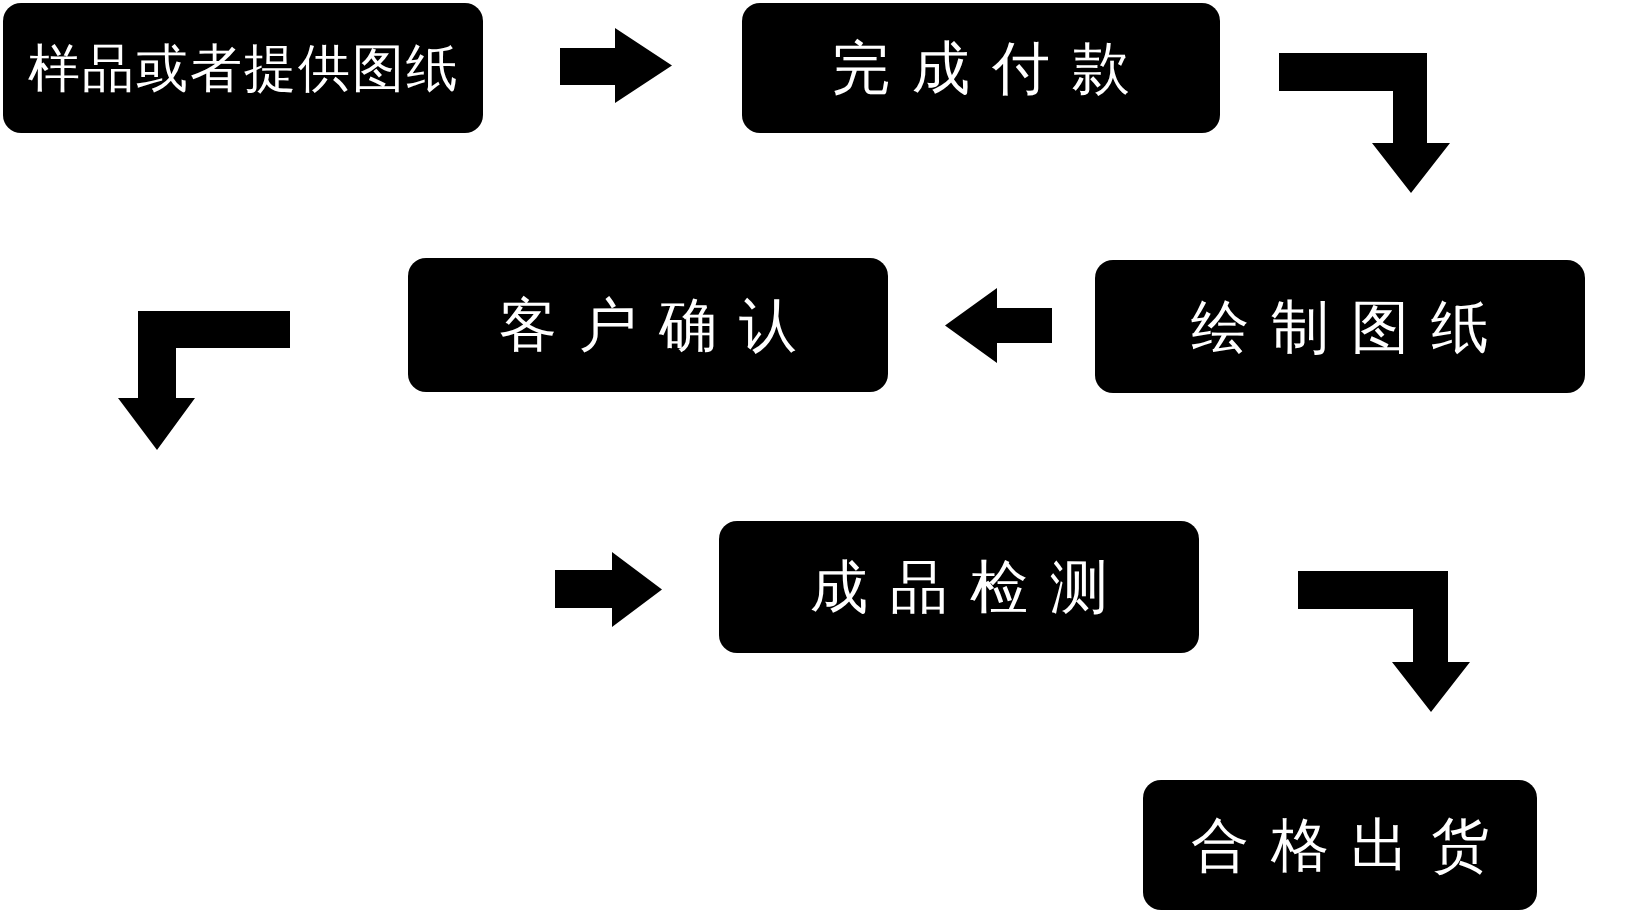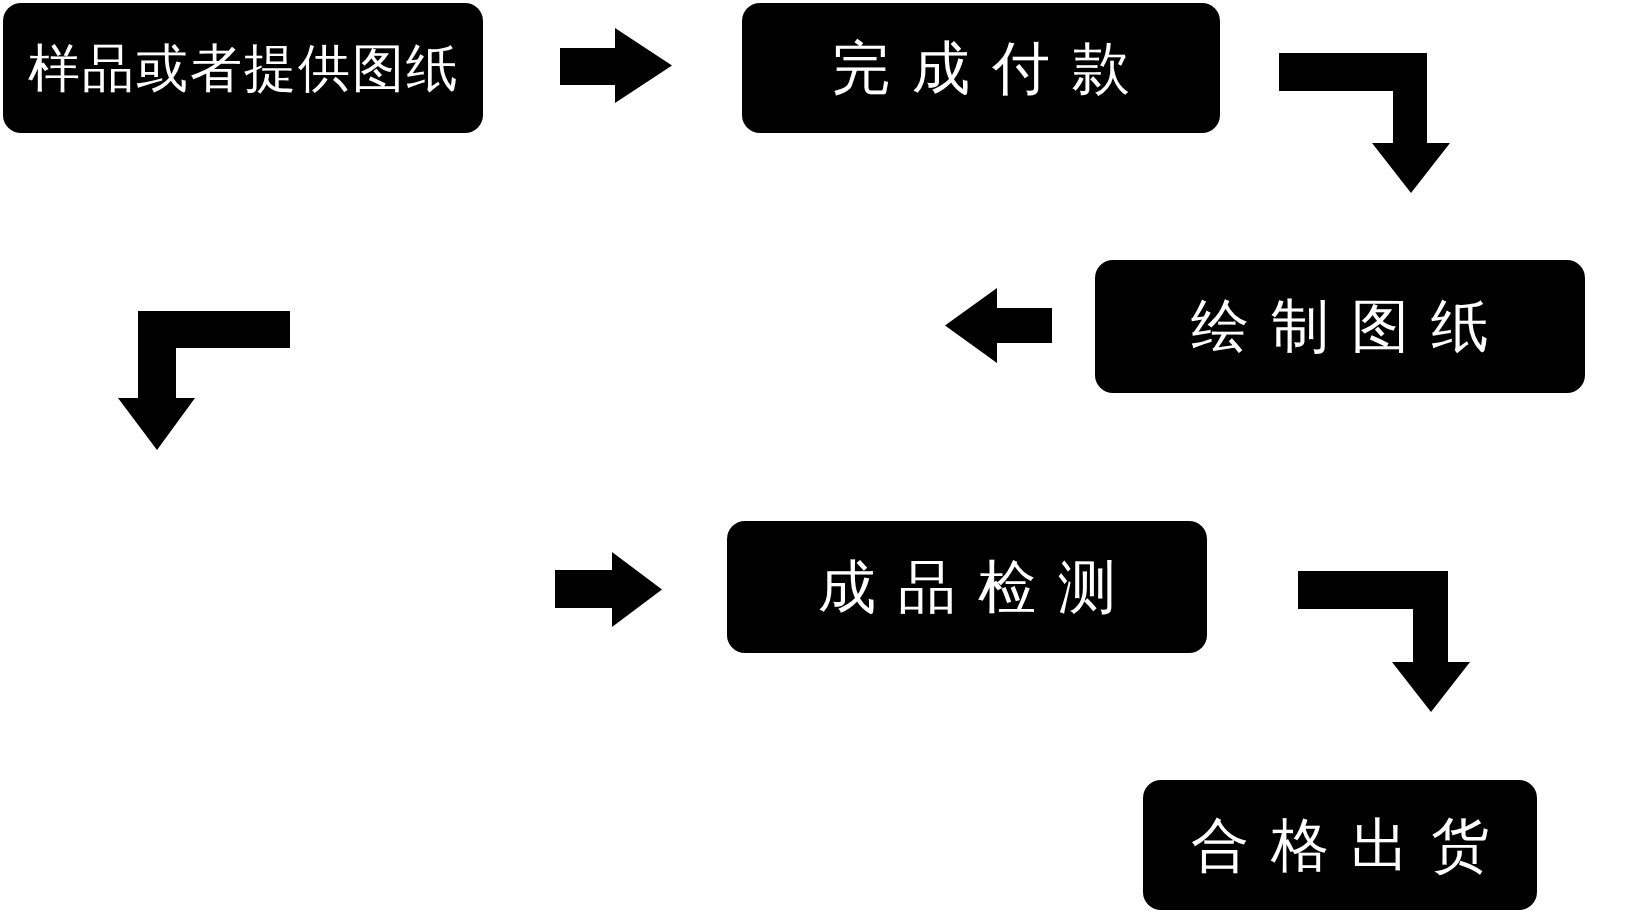--- a/index.html
+++ b/index.html
@@ -20,23 +20,23 @@
     text-align:center;
     line-height:1;
   }
   .flow-node .lbl{display:block;white-space:nowrap;}
   .short .lbl{font-size:58px;letter-spacing:22px;padding-left:22px;}
   .long  .lbl{font-size:52px;letter-spacing:2px;padding-left:2px;}
 
   .n-sample     {left:3px;    top:3px;   width:480px; height:130px;}
   .n-payment    {left:742px;  top:3px;   width:478px; height:130px;}
   .n-confirm    {left:408px;  top:258px; width:480px; height:134px;}
-  .n-draw       {left:1095px; top:260px; width:490px; height:133px;font-family:Liberation Serif, serif;}
+  .n-draw       {left:1095px; top:260px; width:490px; height:133px;}
   .n-production {left:0px;    top:527px; width:480px; height:133px;}
-  .n-inspection {left:719px;  top:521px; width:480px; height:132px;margin-left:8px;}
+  .n-inspection {left:719px;  top:521px; width:480px; height:132px;}
   .n-shipment   {left:1143px; top:780px; width:394px; height:130px;}
 
   .arrow-layer{position:absolute;left:0;top:0;width:1634px;height:916px;}
   .arrow-layer polygon{fill:var(--arrow);}
 </style>
 </head>
 <body>
 
 <div class="canvas">
 
@@ -50,20 +50,23 @@
   </svg>
 
   <div class="flow-node short n-payment">
     <span class="lbl">完成付款</span>
   </div>
 
   <div class="flow-node long n-sample">
     <span class="lbl">样品或者提供图纸</span>
   </div>
 
+  <div class="flow-node short n-confirm">
+    <span class="lbl">客户确认</span>
+  </div>
 
   <div class="flow-node short n-draw">
     <span class="lbl">绘制图纸</span>
   </div>
 
 
   <div class="flow-node short n-inspection">
     <span class="lbl">成品检测</span>
   </div>
 

